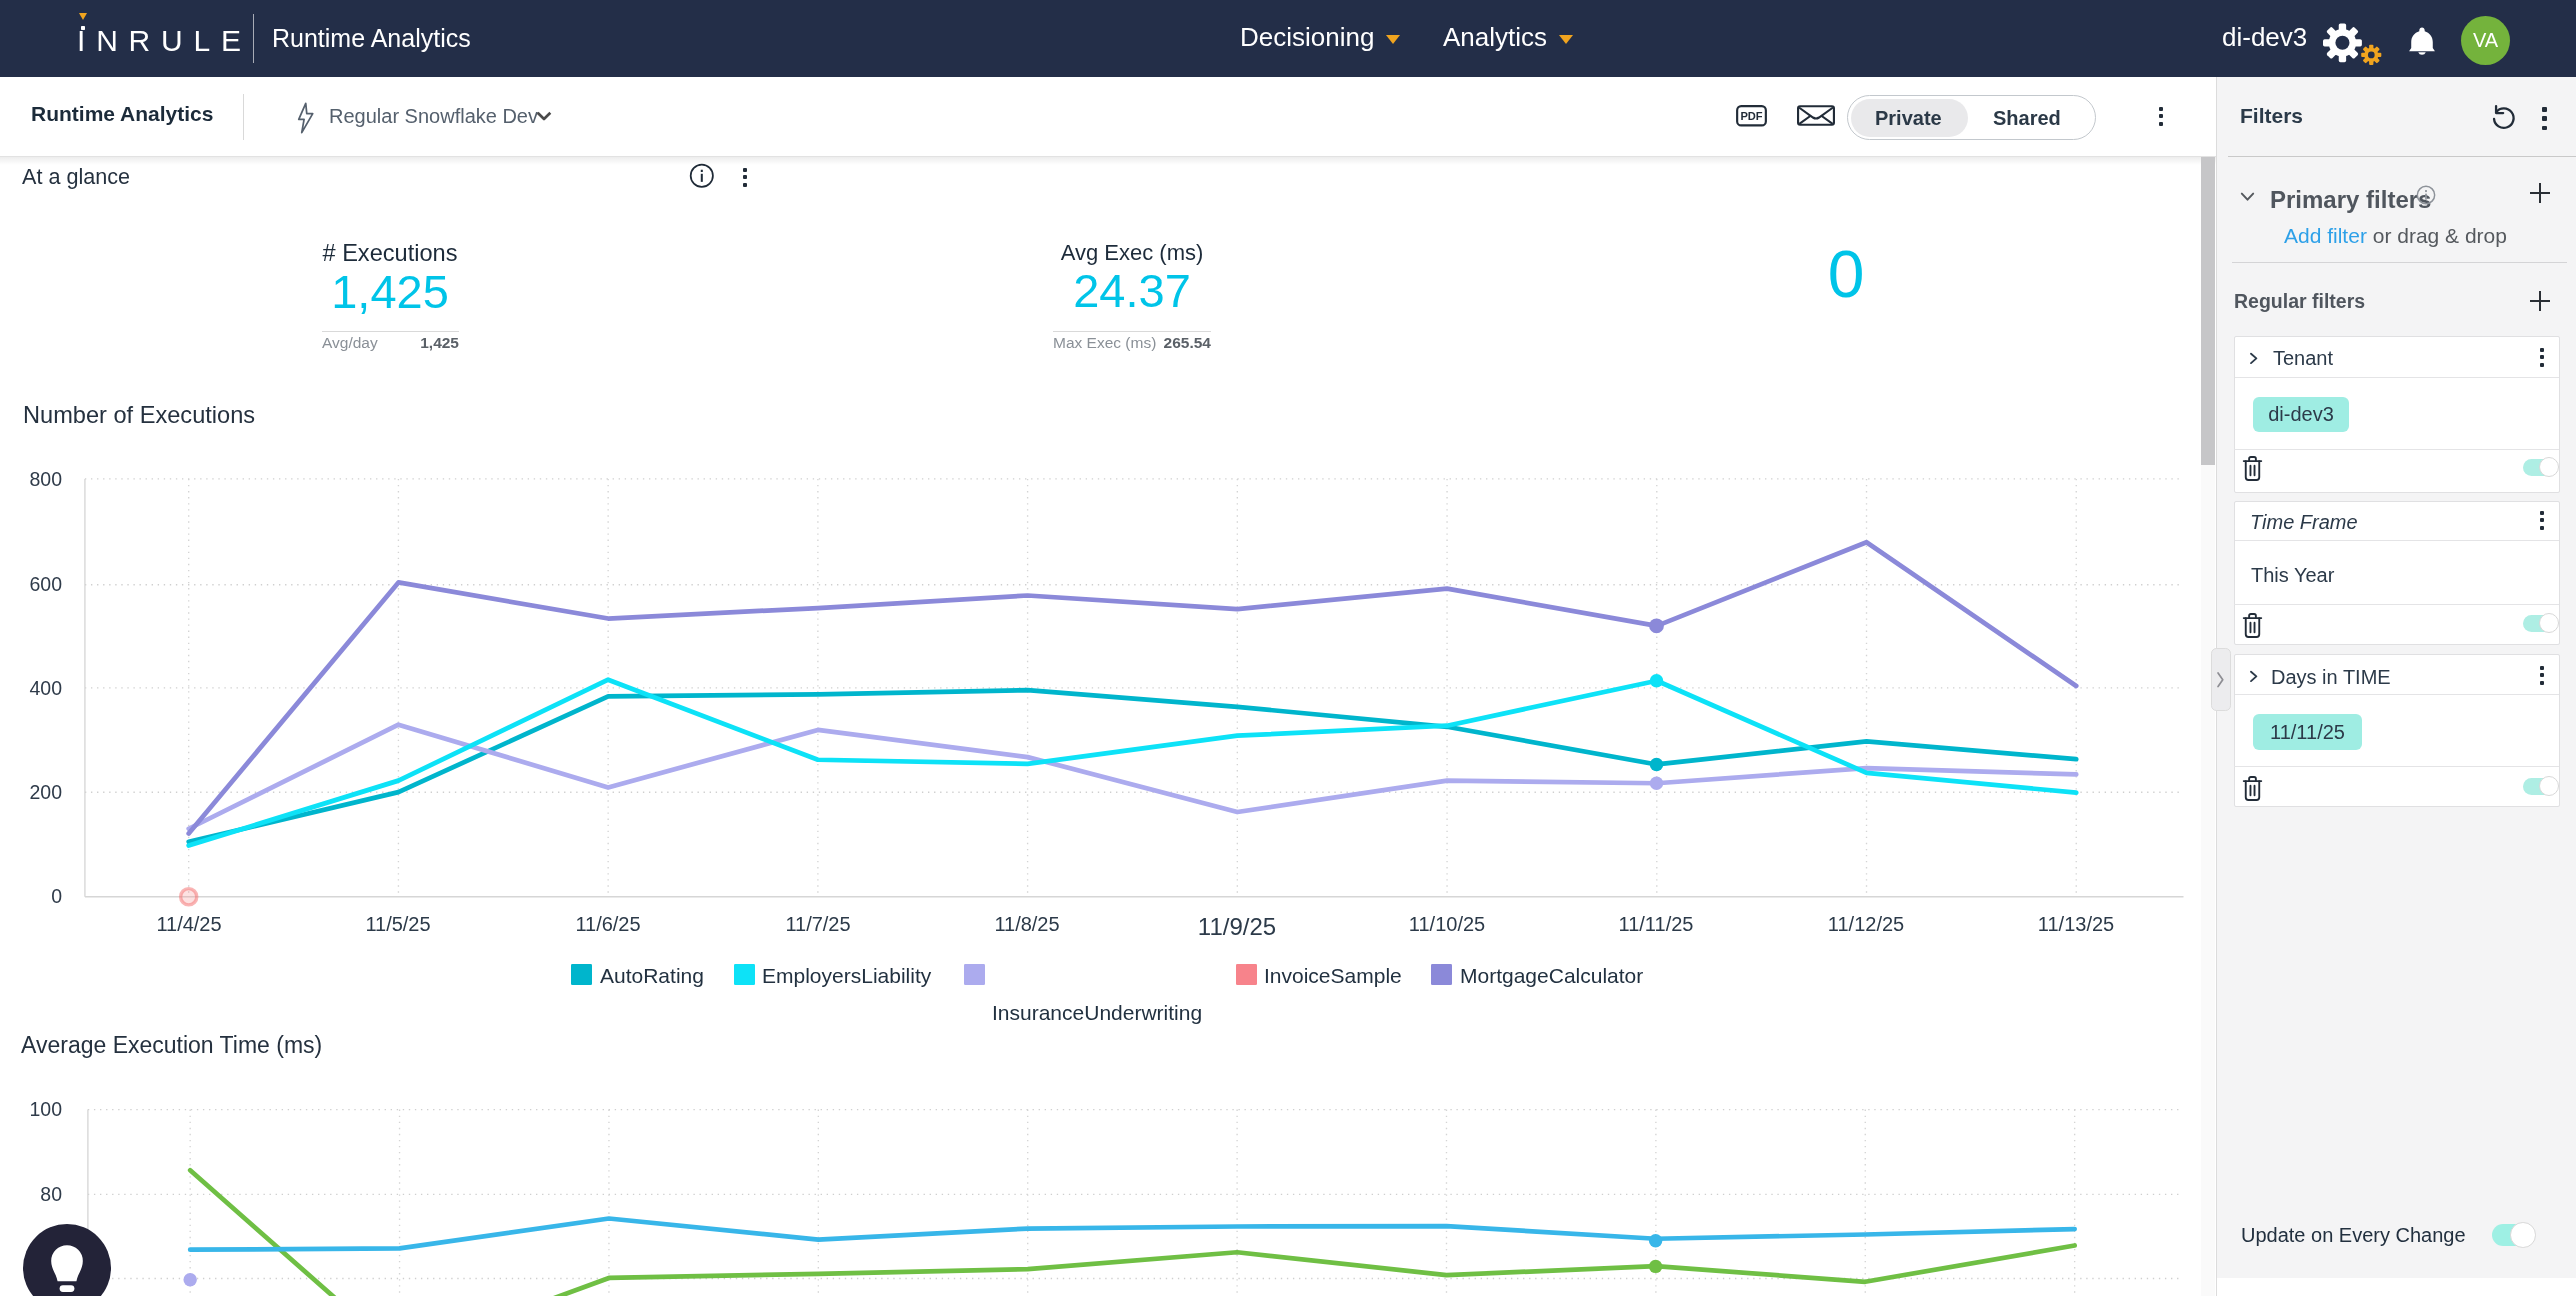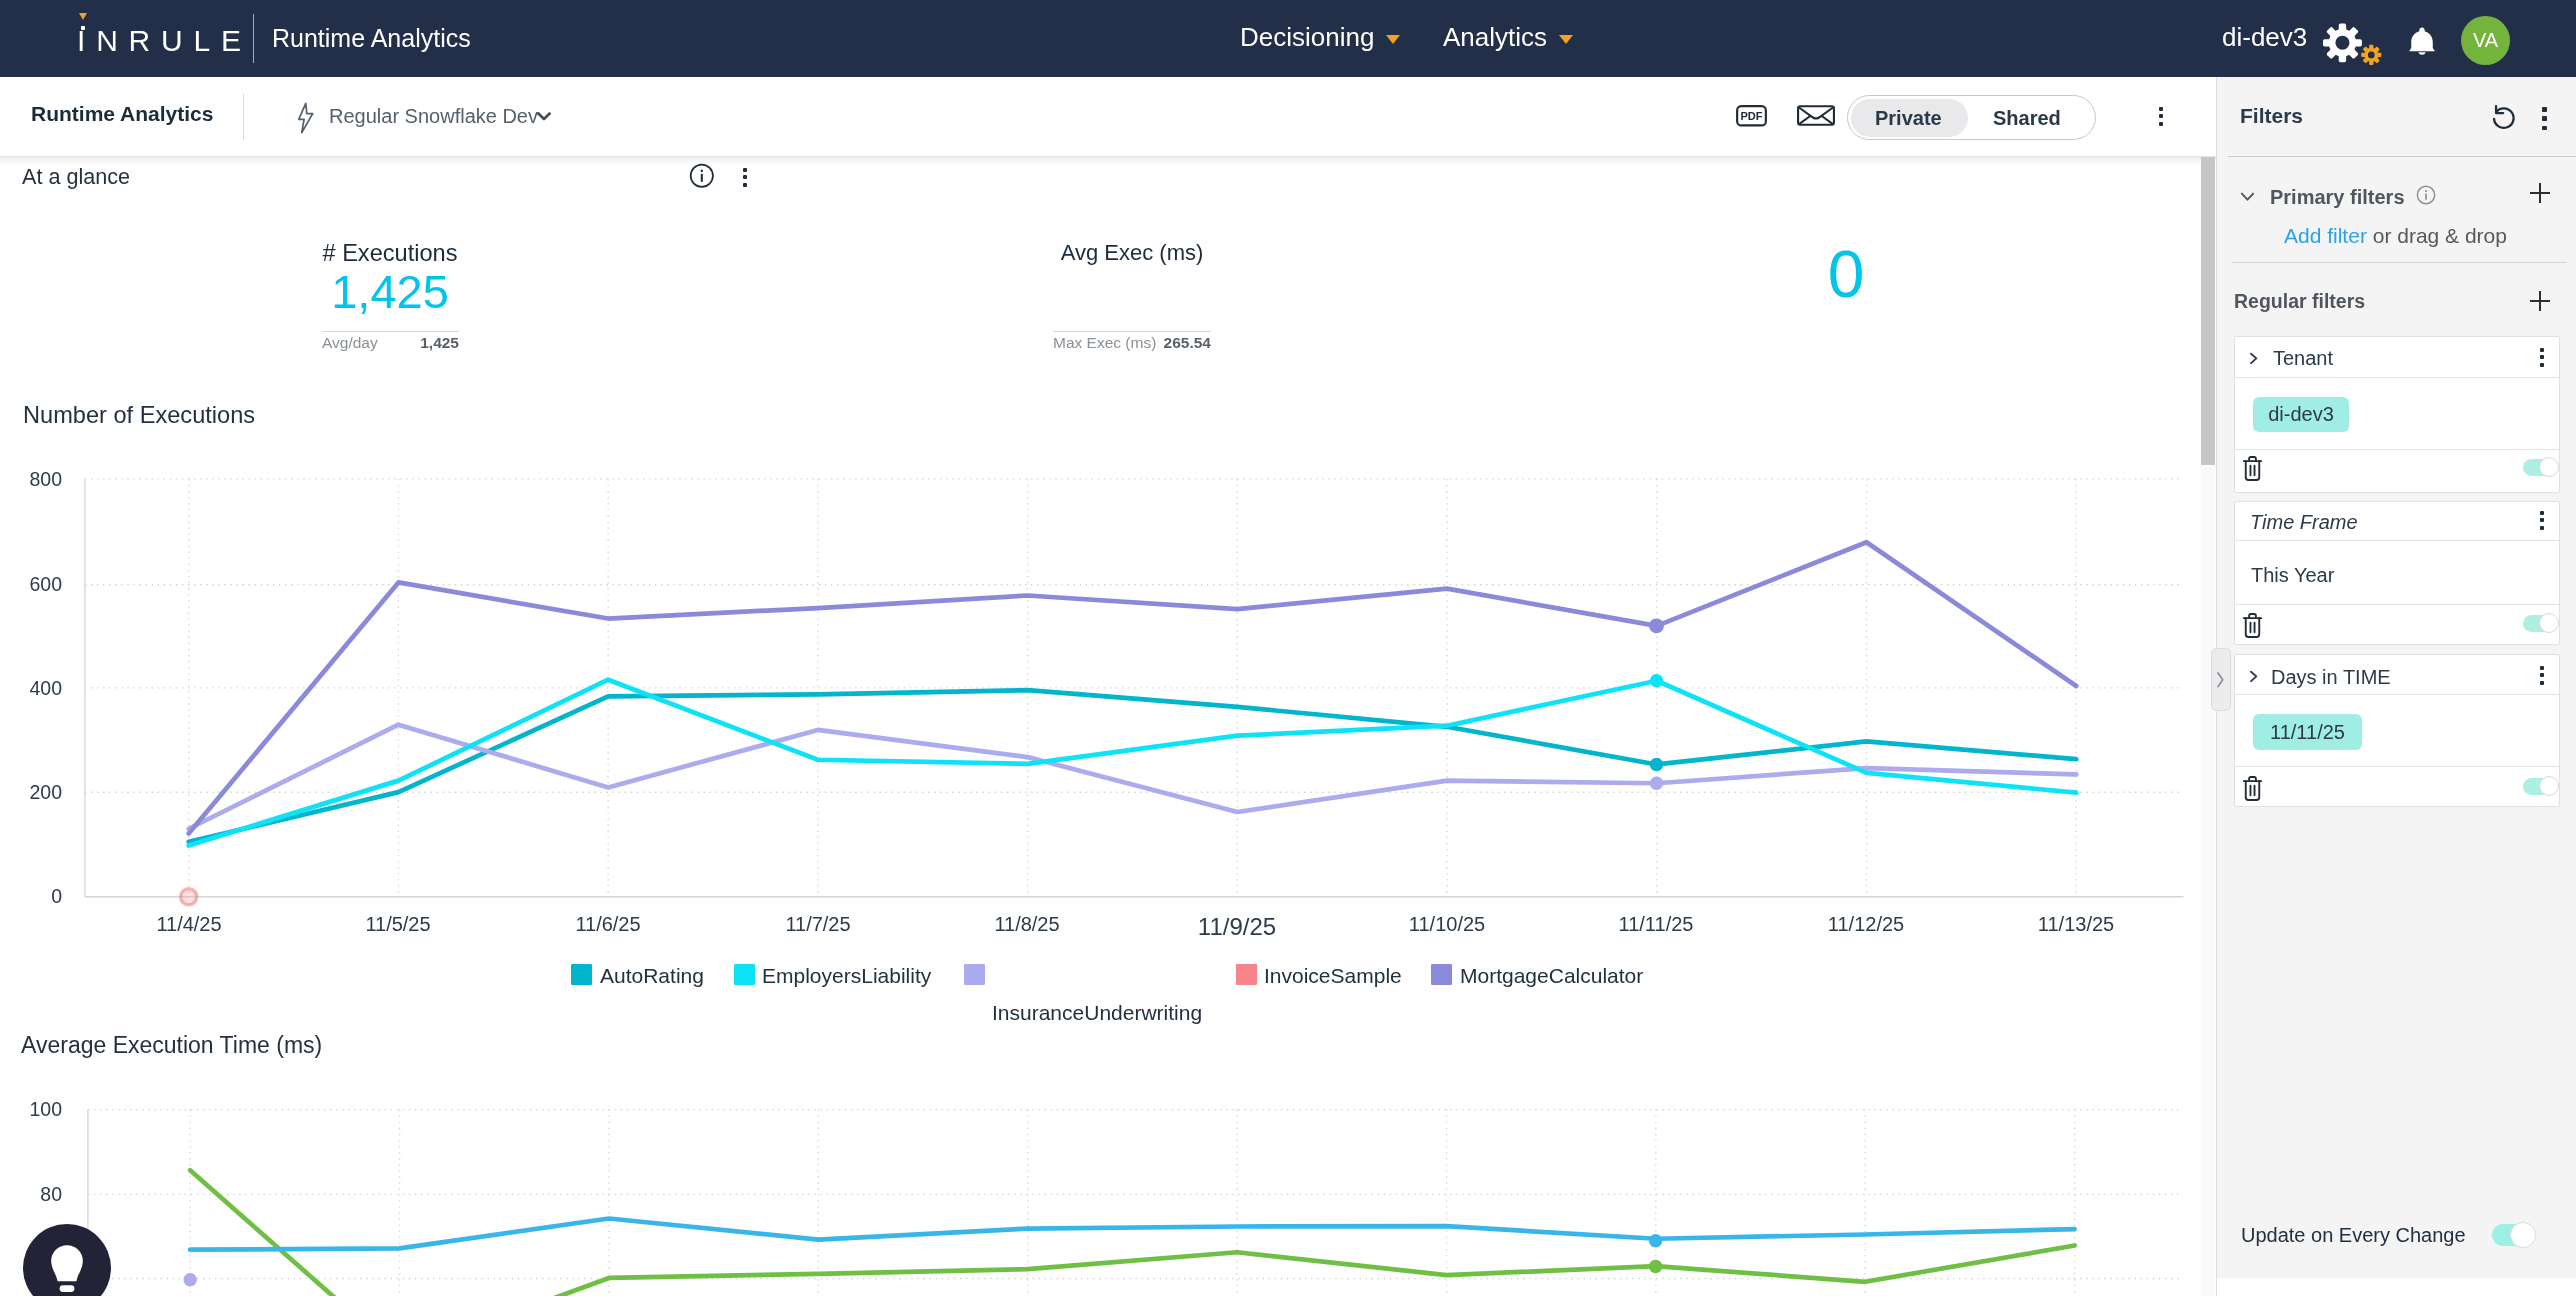--- a/index.html
+++ b/index.html
@@ -50,21 +50,21 @@
 
   
   .leg-sq { position:absolute; width:21px; height:21px; border-radius:1.3px; top:964px; }
   .leg-tx { position:absolute; font-size:21px; color:#223140; top:964px; }
 
   
   .panel { position:absolute; left:2216px; top:77px; width:360px; height:1219px; background:#f4f4f5; border-left:0.7px solid #dcdcdc; }
   .panel-white-bottom { position:absolute; left:2217px; top:1278px; width:359px; height:18px; background:#fff; }
   .p-title { position:absolute; left:2240px; top:106px; font-size:21px; font-weight:bold; color:#2b3a49; }
   .p-div { position:absolute; left:2232px; width:335px; height:1.3px; background:#d4d4d6; }
-  .p-h { position:absolute; font-size:20px; font-weight:bold; color:#50565e; }
+  .p-h { position:absolute; font-size:24px; font-weight:bold; color:#50565e; }
   .plus { position:absolute; width:19.5px; height:19.5px; }
   .plus:before { content:""; position:absolute; left:0; top:8.8px; width:19.5px; height:2px; background:#2a2f35; }
   .plus:after { content:""; position:absolute; left:8.8px; top:0; width:2px; height:19.5px; background:#2a2f35; }
 
   .card { position:absolute; left:2234px; width:326px; background:#fff; border:0.7px solid #e0e0e2; border-radius:2px; }
   .card .hdr { position:absolute; left:0; top:0; width:100%; border-bottom:0.7px solid #e4e4e6; }
   .tag { position:absolute; background:#9fede3; border-radius:6px; color:#2c3a49; font-size:20px; text-align:center; }
   .toggle { position:absolute; width:32px; height:17px; border-radius:8.8px; background:#aeeee4; }
   .toggle i { position:absolute; right:-4px; top:-2px; width:20px; height:20px; border-radius:50%; background:#fff; border:0.7px solid #d8d8d8; }
 
@@ -174,20 +174,21 @@
   <div class="num">1,425</div>
 </div>
 <div class="hline" style="left:322px; top:331px; width:137px;"></div>
 <div class="sub" style="left:322px; top:334px; width:137px;">
     <span class="g">Avg/day</span>
     <span class="d">1,425</span>
   </div>
 
 <div class="stat" style="left:896px; top:240px;">
   <div class="lbl" style="font-size:22px;">Avg Exec (ms)</div>
+  <div class="num">24.37</div>
 </div>
 <div class="hline" style="left:1053px; top:331px; width:158px;"></div>
 <div class="sub" style="left:1053px; top:334px; width:158px;">
     <span class="g">Max Exec (ms)</span>
     <span class="d">265.54</span>
   </div>
 
 <div class="stat" style="left:1610px; top:241px;">
   <div class="num" style="font-size:66px; margin-top:-5.4px;">0</div>
 </div>

